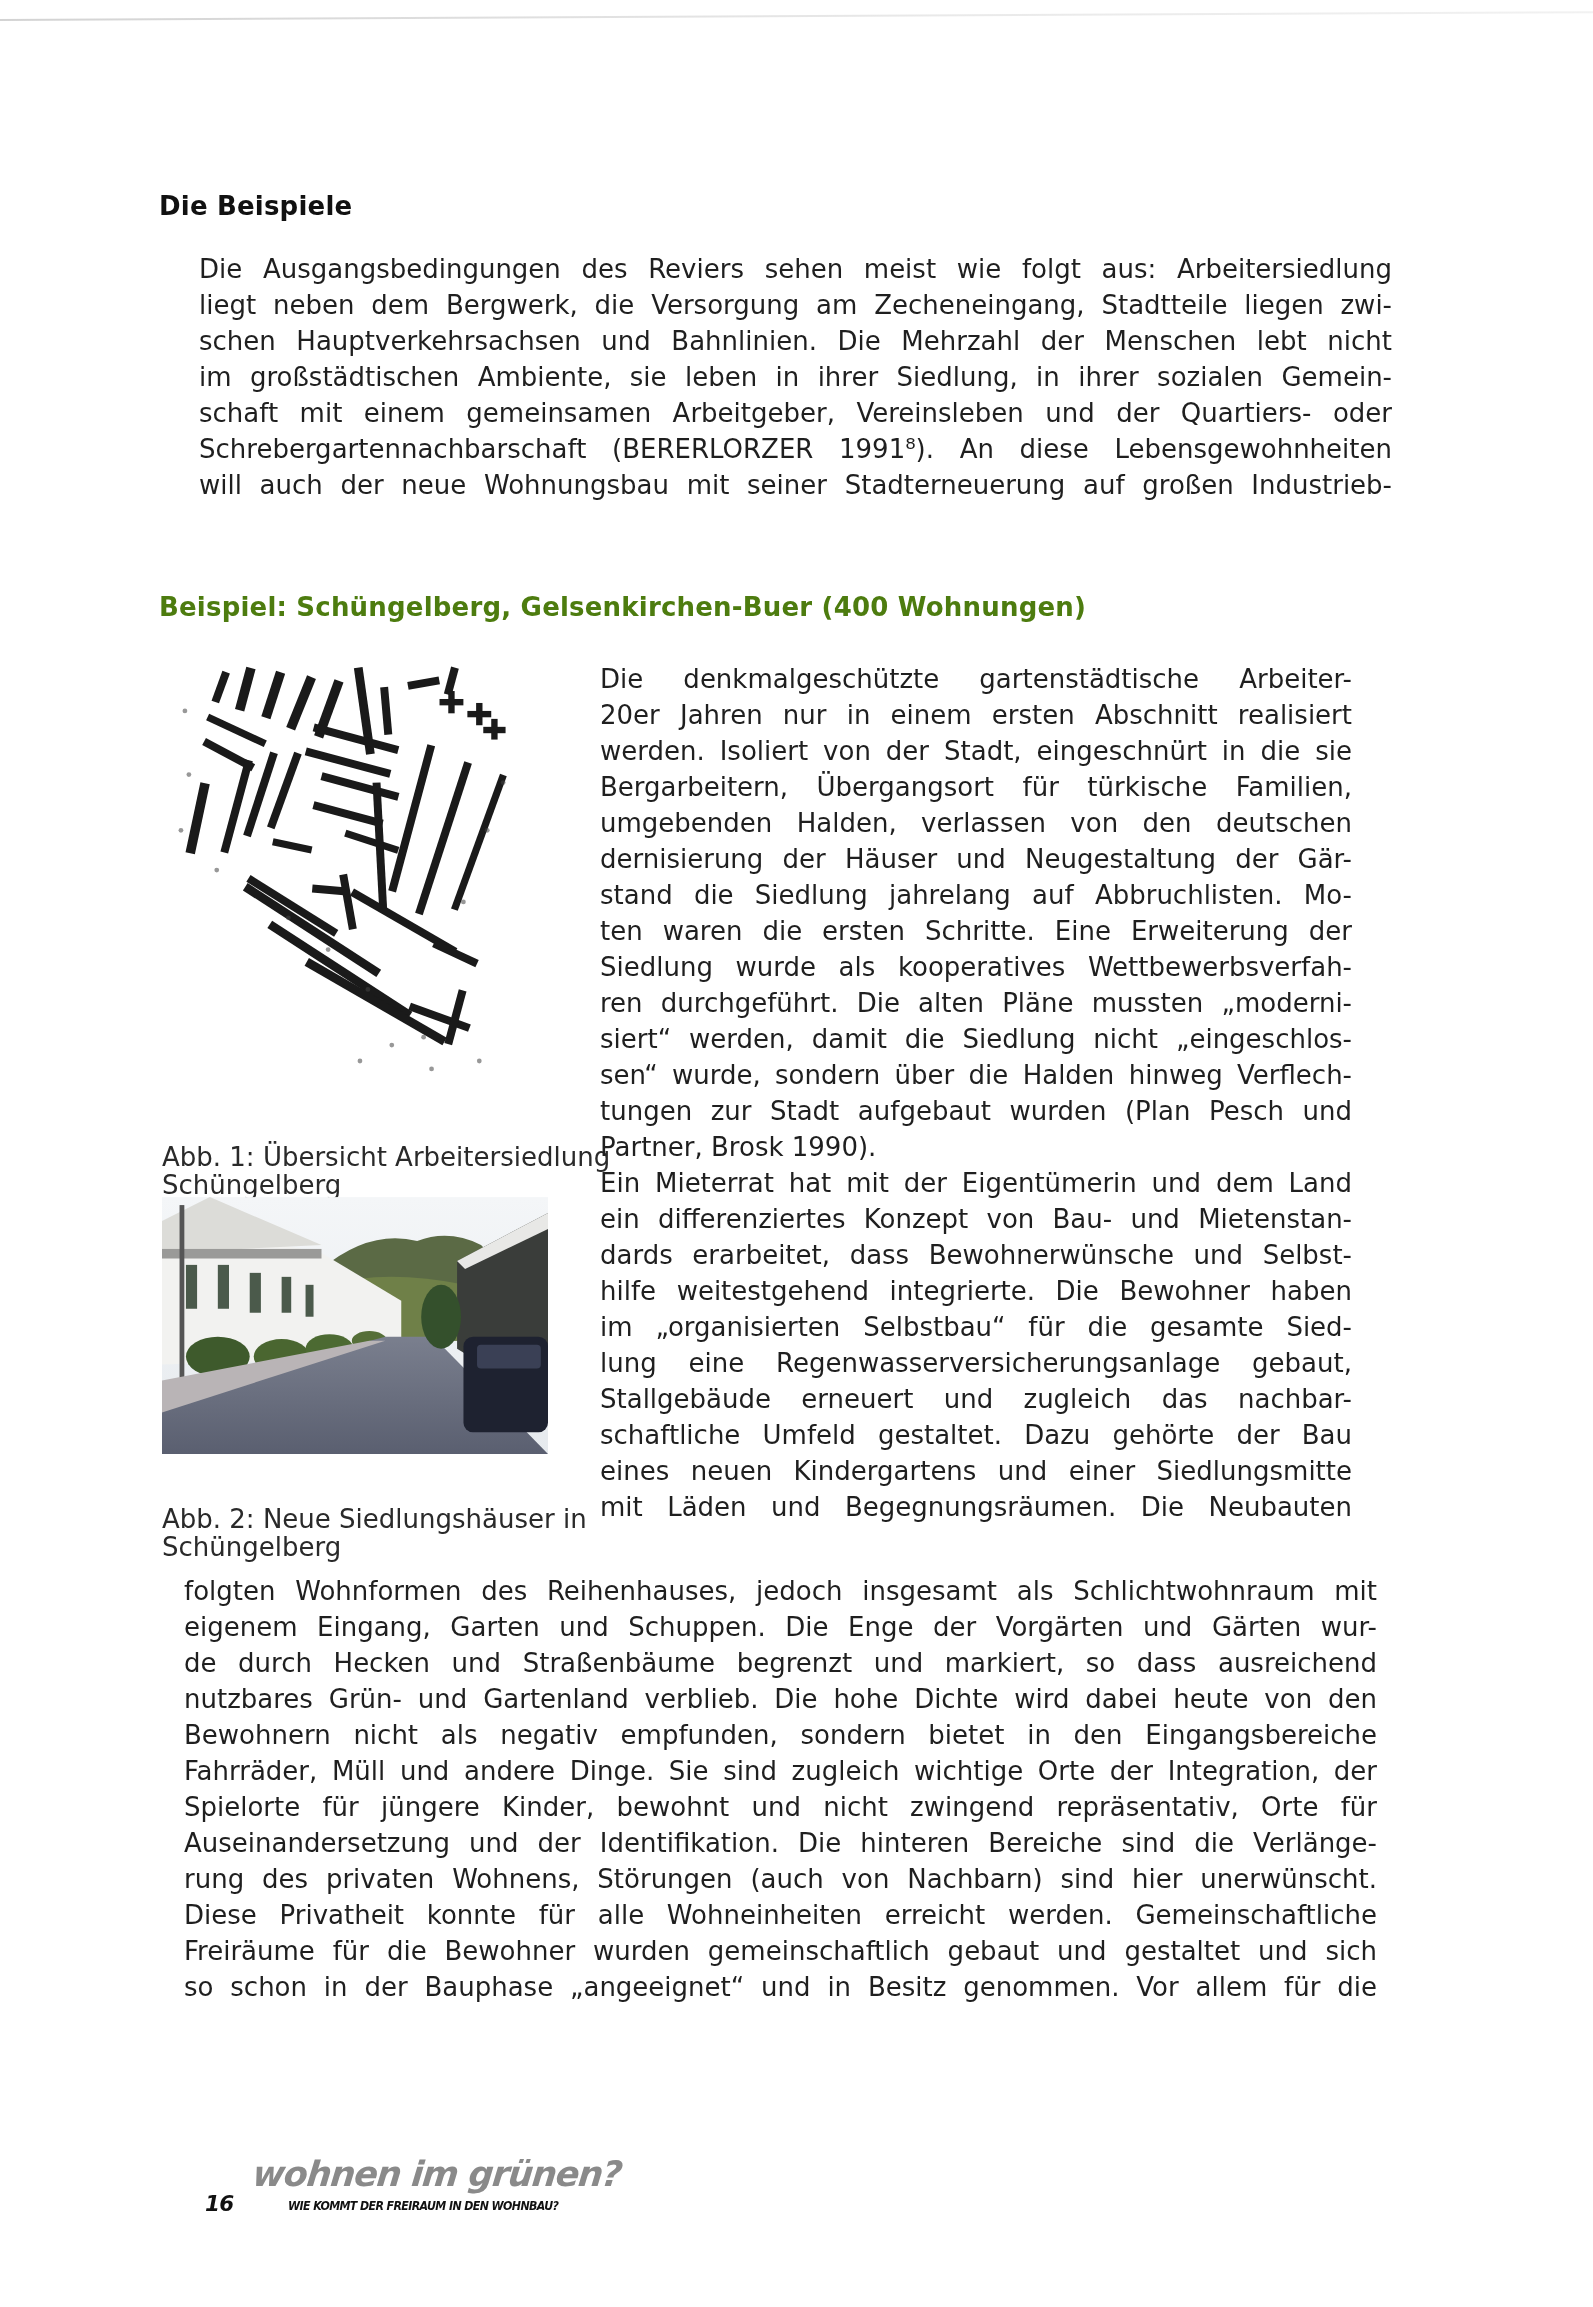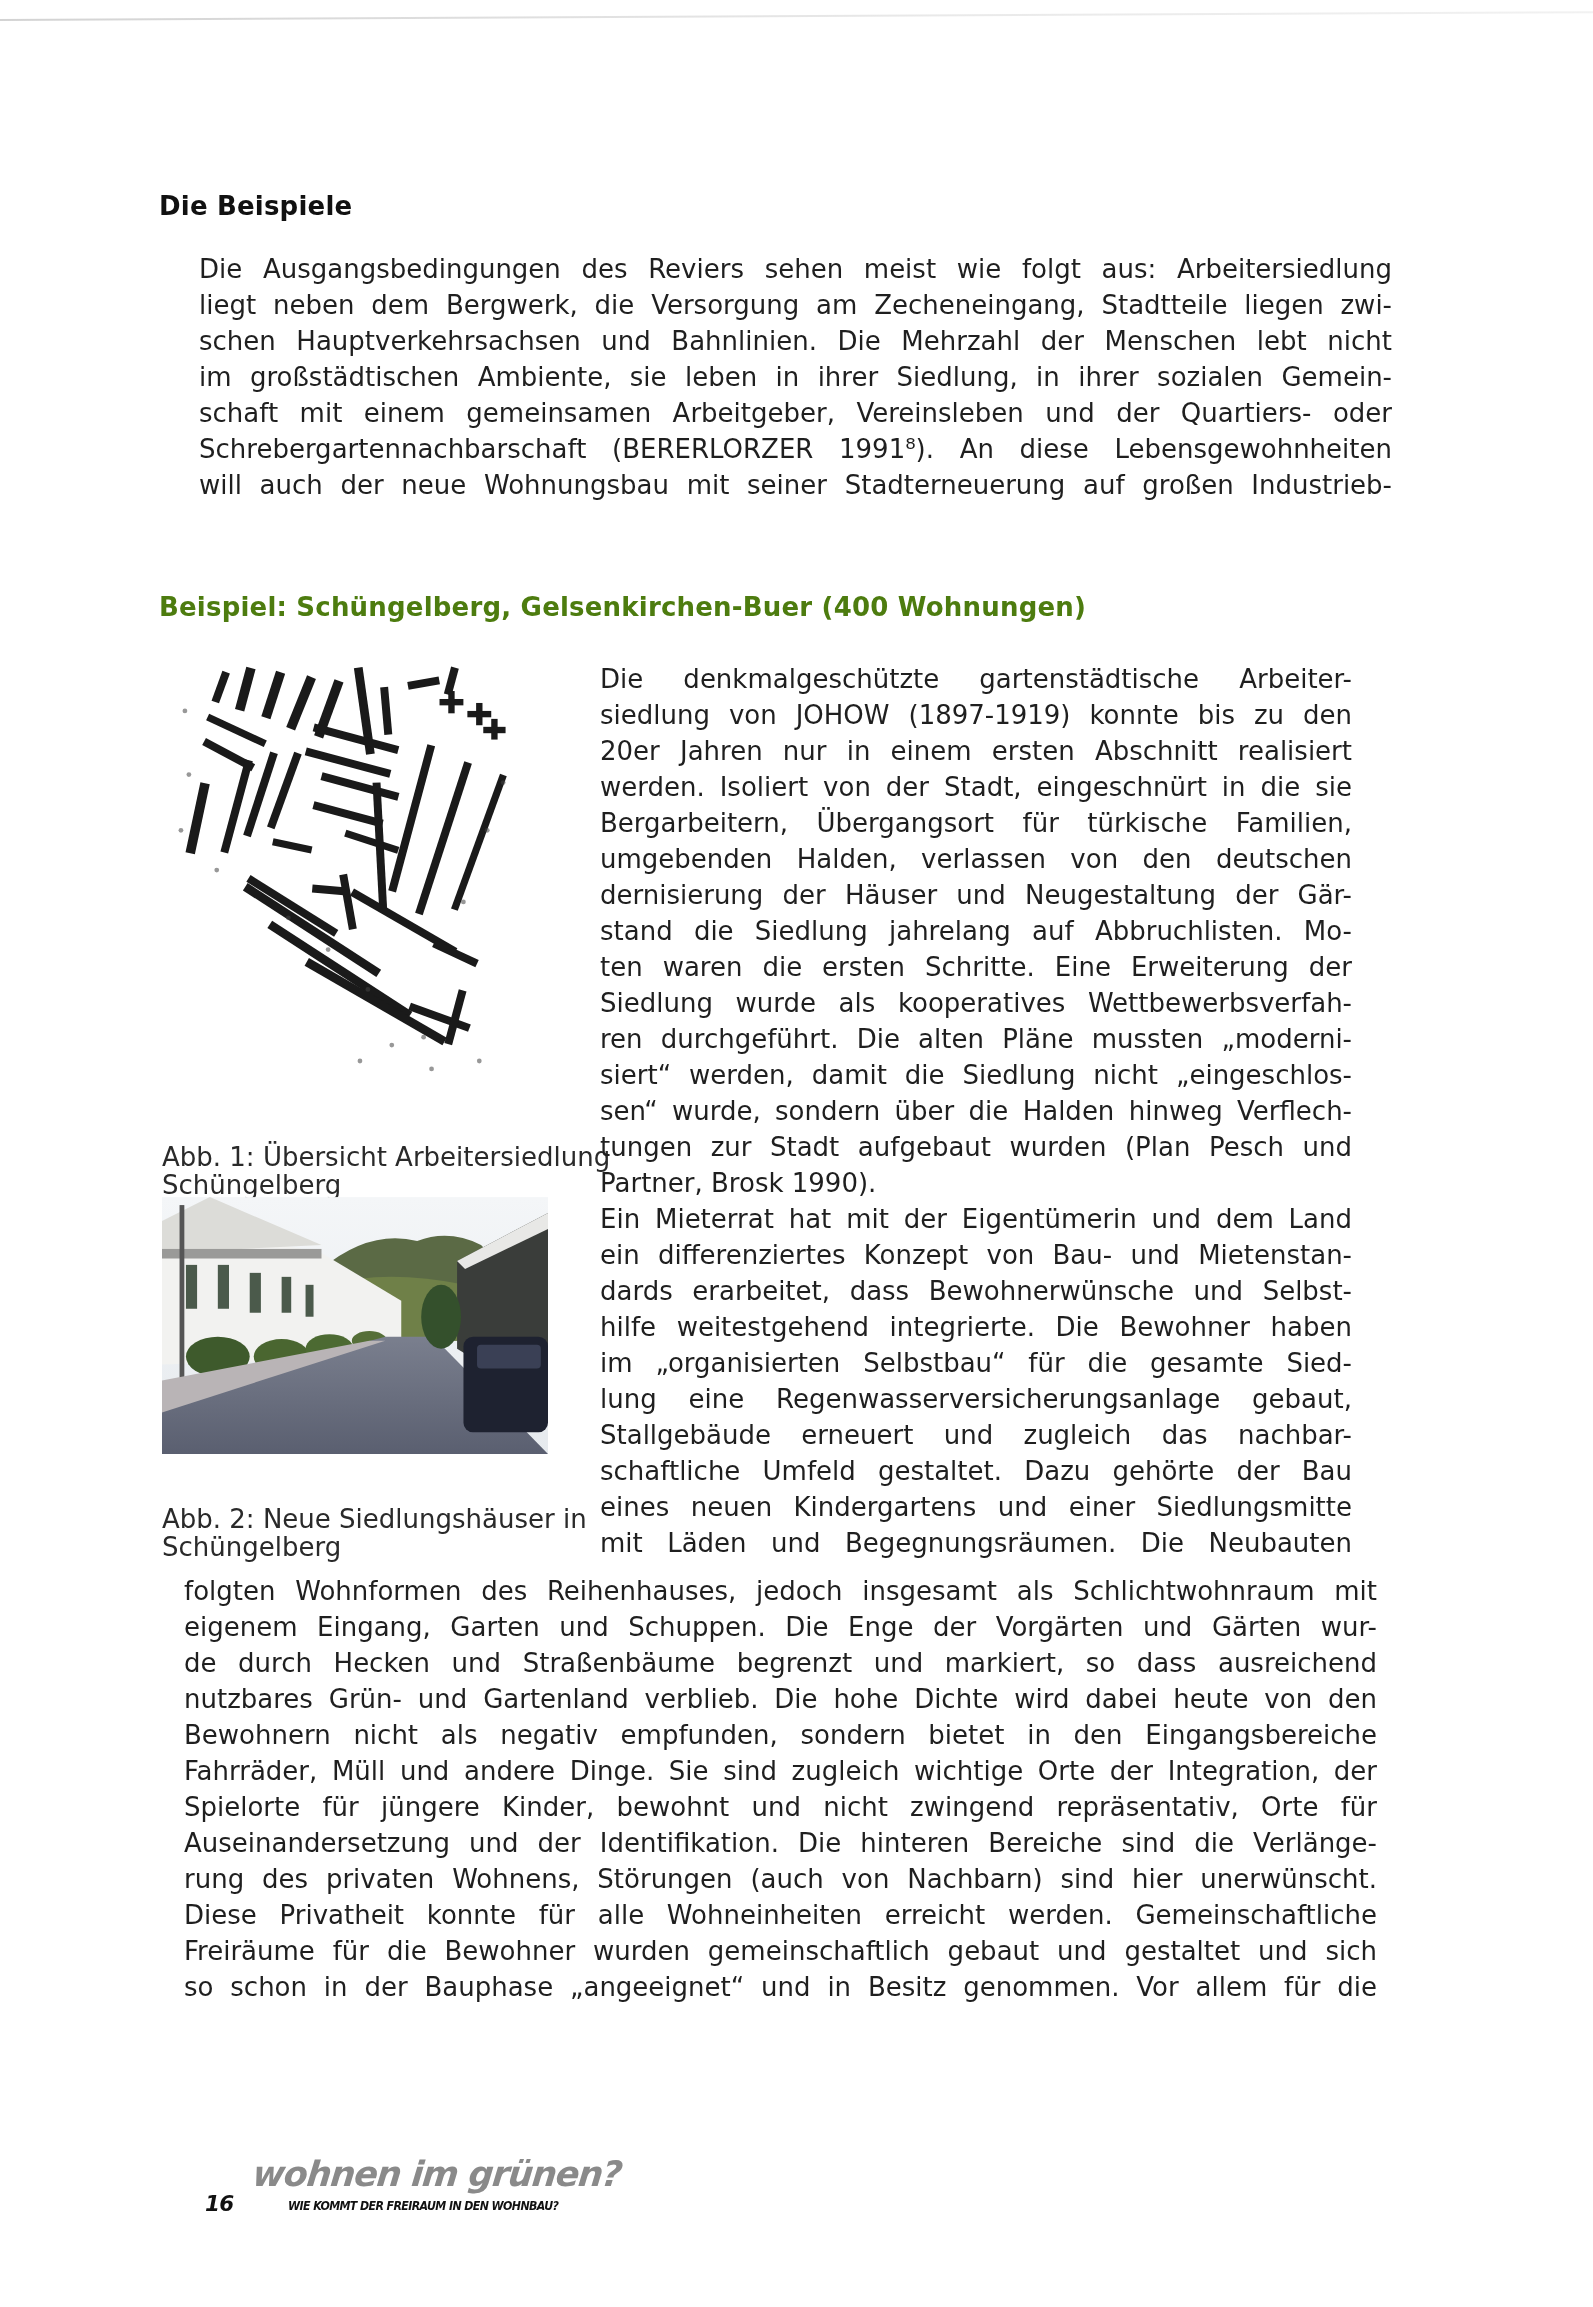--- a/index.html
+++ b/index.html
@@ -164,21 +164,20 @@
   </svg>
 </div>
 
 <div class="cap" id="cap2">
   <span class="ln">Abb. 2: Neue Siedlungshäuser in</span>
   <span class="ln last">Schüngelberg</span>
 </div>
 
 <div class="para" id="p2">
   <span class="ln">Die denkmalgeschützte gartenstädtische Arbeiter-</span>
-  <span class="ln">siedlung von JOHOW (1897-1919) konnte bis zu den</span>
   <span class="ln">20er Jahren nur in einem ersten Abschnitt realisiert</span>
   <span class="ln">werden. Isoliert von der Stadt, eingeschnürt in die sie</span>
   <span class="ln">Bergarbeitern, Übergangsort für türkische Familien,</span>
   <span class="ln">umgebenden Halden, verlassen von den deutschen</span>
   <span class="ln">dernisierung der Häuser und Neugestaltung der Gär-</span>
   <span class="ln">stand die Siedlung jahrelang auf Abbruchlisten. Mo-</span>
   <span class="ln">ten waren die ersten Schritte. Eine Erweiterung der</span>
   <span class="ln">Siedlung wurde als kooperatives Wettbewerbsverfah-</span>
   <span class="ln">ren durchgeführt. Die alten Pläne mussten „moderni-</span>
   <span class="ln">siert“ werden, damit die Siedlung nicht „eingeschlos-</span>

